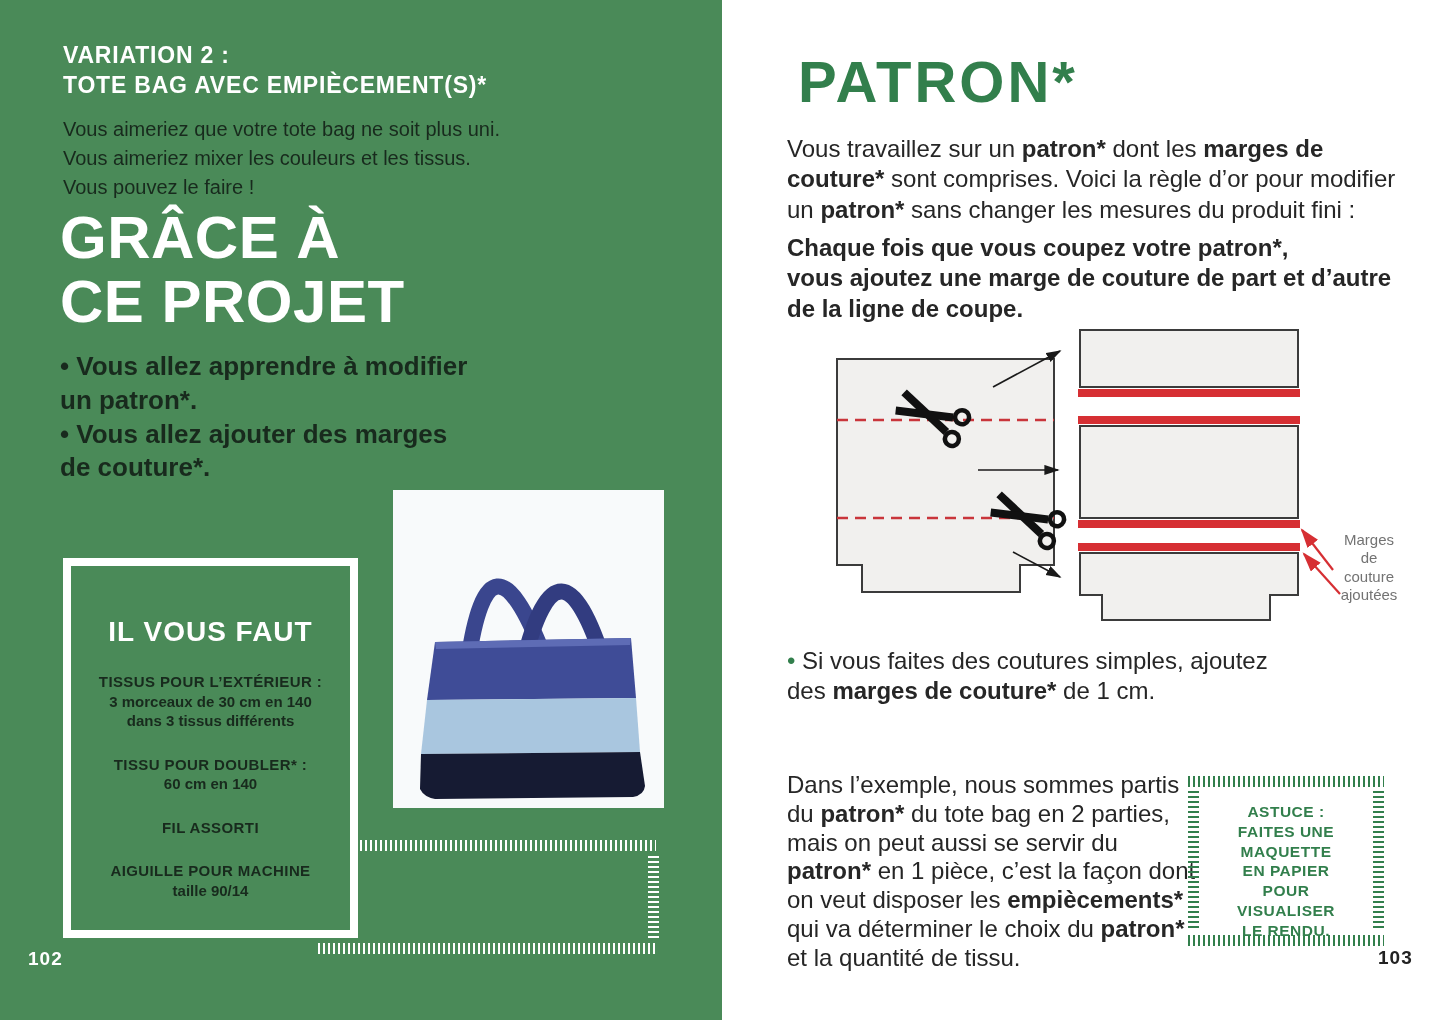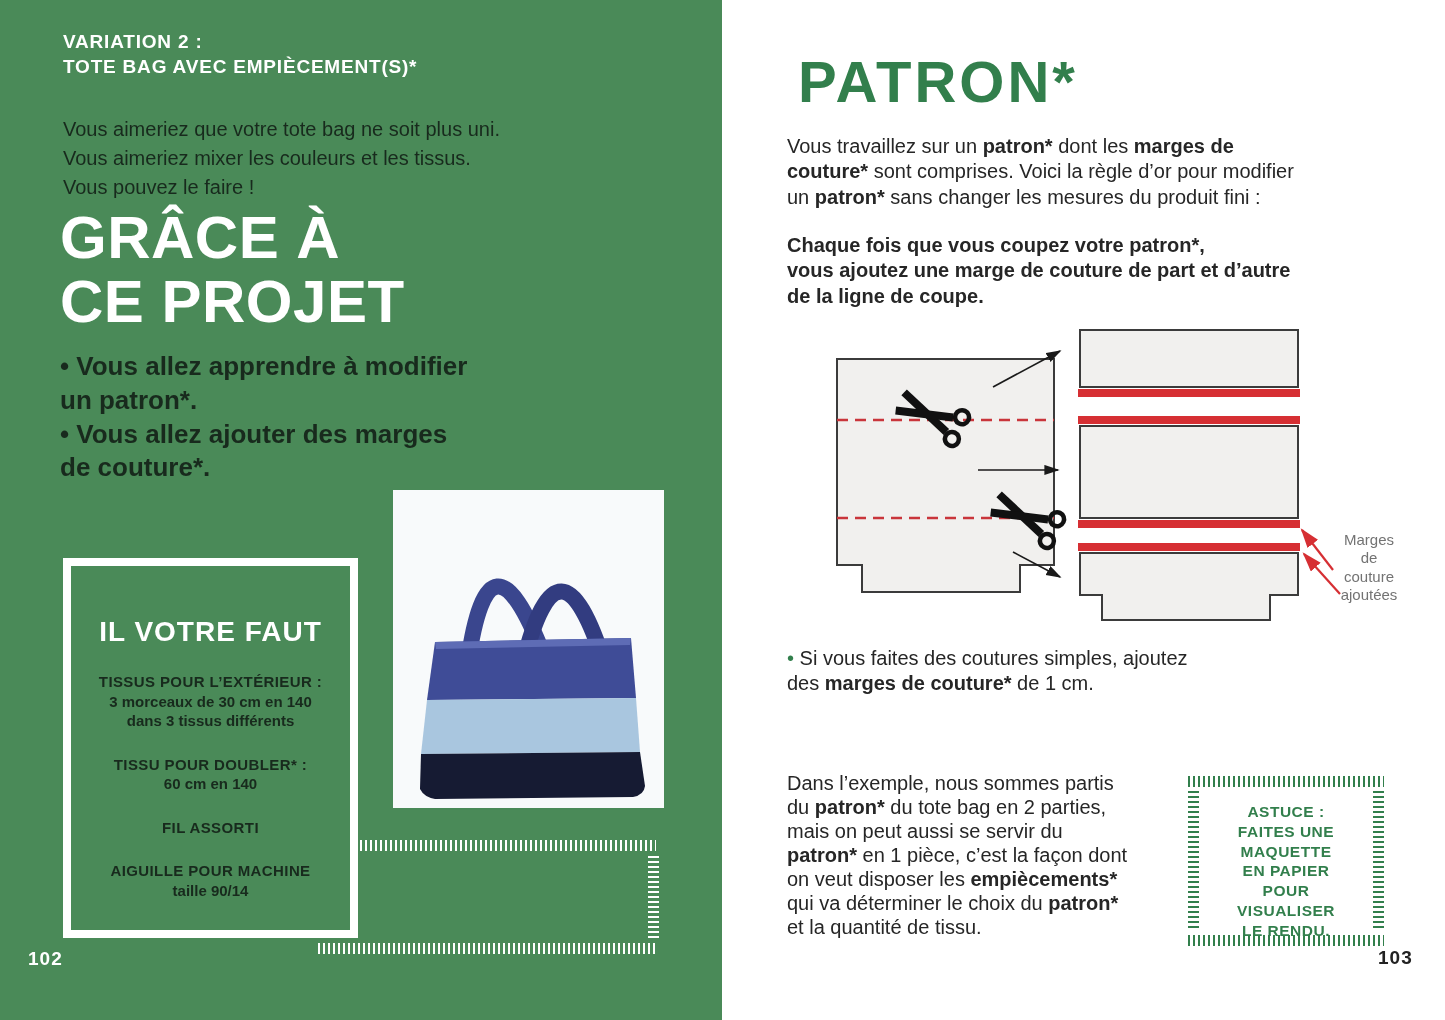--- a/index.html
+++ b/index.html
@@ -18,21 +18,21 @@
     font-family:"Liberation Sans","DejaVu Sans",sans-serif;
     background:#ffffff;
     overflow:hidden;
     color:var(--body-ink);
   }
   .abs{position:absolute;}
   .pre{white-space:pre-line;}
 
   
   .left-page{left:0;top:0;width:722px;height:1020px;background:var(--page-green);}
-  .kicker{left:63px;top:29px;font-size:19px;font-weight:800;color:#ffffff;line-height:1.32;letter-spacing:.8px;}
+  .kicker{left:63px;top:40px;font-size:23px;font-weight:800;color:#ffffff;line-height:1.32;letter-spacing:.8px;}
   .intro{left:63px;top:115px;font-size:20px;font-weight:400;color:var(--ink-dark);line-height:1.44;}
   .big-title{left:60px;top:206px;font-size:60px;font-weight:800;color:#ffffff;line-height:1.07;letter-spacing:.5px;}
   .goals{left:60px;top:350px;font-size:26px;font-weight:800;color:var(--ink-dark);line-height:1.3;width:600px;}
 
   .materials-box{left:63px;top:558px;width:295px;height:380px;border:8px solid #ffffff;text-align:center;padding-top:50px;}
   .materials-title{font-size:28px;font-weight:800;color:#ffffff;letter-spacing:1px;}
   .mat-group{margin-top:24px;font-size:15px;font-weight:800;color:var(--ink-dark);line-height:1.3;}
   .mat-name{letter-spacing:.4px;}
   .mat-detail{font-weight:700;}
 
@@ -44,21 +44,21 @@
   .callout .t{left:42px;right:6px;top:2px;}
   .callout .b{left:0;right:6px;bottom:2px;}
   .callout .r{left:330px;top:18px;height:82px;}
   .callout-text{position:absolute;left:10px;right:30px;top:34px;text-align:center;
     font-size:16.5px;font-weight:800;color:#ffffff;line-height:1.3;letter-spacing:.6px;}
   .pageno-left{left:28px;top:948px;font-size:19px;font-weight:800;color:#ffffff;letter-spacing:1px;}
 
   
   .right-page{left:722px;top:0;width:723px;height:1020px;background:#ffffff;}
   .page-title{left:798px;top:48px;font-size:58px;font-weight:800;color:var(--heading-green);letter-spacing:3px;}
-  .para{font-size:20px;line-height:1.27;color:var(--body-ink);}
+  .para{font-size:24px;line-height:1.27;color:var(--body-ink);}
   .para .b,.b-all{font-weight:700;}
   .para .g{color:var(--heading-green);}
   .para1{left:787px;top:134px;width:620px;}
   .para2{left:787px;top:233px;width:620px;}
   .bullets{left:787px;top:646px;width:620px;}
   .bottom-para{left:787px;top:771px;width:420px;line-height:1.2;}
   .diagram{left:830px;top:325px;pointer-events:none;}
   .diagram-label{left:1316px;top:531px;width:106px;text-align:center;font-size:15px;color:#737373;line-height:1.22;}
 
   .tip-box{left:1188px;top:776px;width:196px;height:170px;}
@@ -82,21 +82,21 @@
 Vous aimeriez mixer les couleurs et les tissus.
 Vous pouvez le faire !</div>
   <div class="abs big-title pre">GRÂCE À
 CE PROJET</div>
   <div class="abs goals pre">• Vous allez apprendre à modifier
 un patron*.
 • Vous allez ajouter des marges
 de couture*.</div>
 
   <div class="abs materials-box">
-    <div class="materials-title">IL VOTRE FAUT</div>
+    <div class="materials-title">IL VOUS FAUT</div>
     <div class="mat-group">
       <div class="mat-name">TISSUS POUR L’EXTÉRIEUR :</div>
       <div class="mat-detail pre">3 morceaux de 30 cm en 140
 dans 3 tissus différents</div>
     </div>
     <div class="mat-group">
       <div class="mat-name">TISSU POUR DOUBLER* :</div>
       <div class="mat-detail pre">60 cm en 140</div>
     </div>
     <div class="mat-group">

